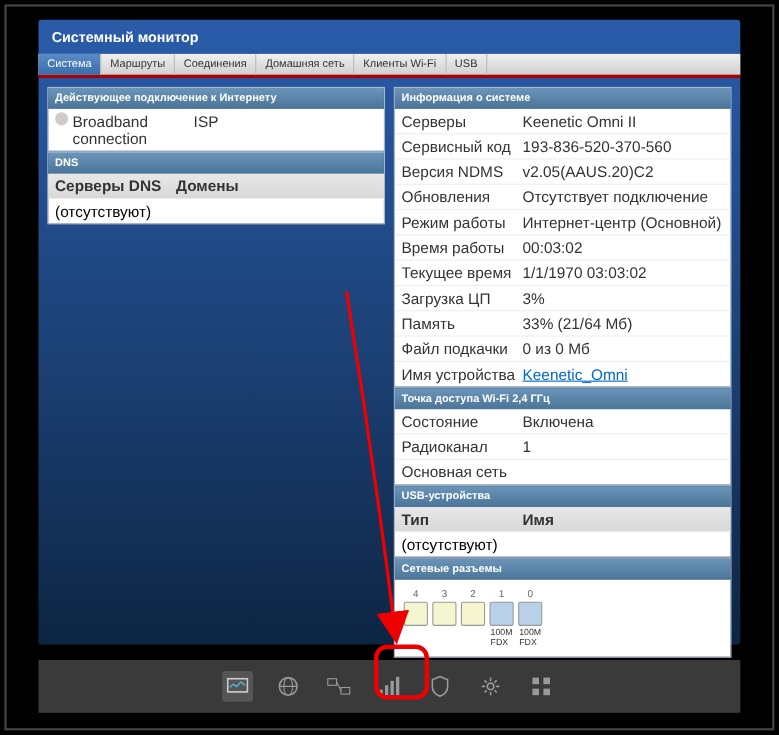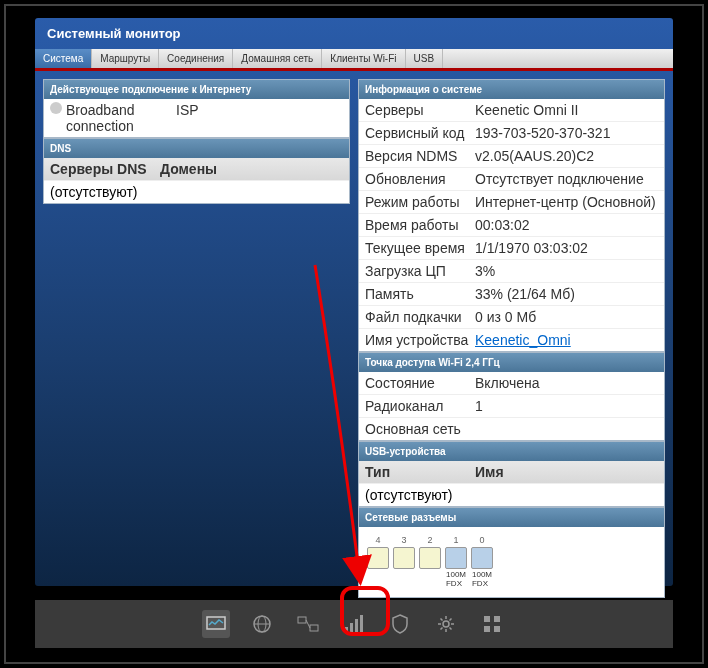--- a/index.html
+++ b/index.html
@@ -76,21 +76,21 @@
     <div class="col">
       <div class="panel">
         <div class="phead">Информация о системе</div>
         <div class="pbody" id="sysrows">
             <div class="row">
               <span class="lbl">Серверы</span>
               <span class="val">Keenetic Omni II</span>
             </div>
             <div class="row">
               <span class="lbl">Сервисный код</span>
-              <span class="val">193-703-520-370-321</span>
+              <span class="val">193-836-520-370-560</span>
             </div>
             <div class="row">
               <span class="lbl">Версия NDMS</span>
               <span class="val">v2.05(AAUS.20)C2</span>
             </div>
             <div class="row">
               <span class="lbl">Обновления</span>
               <span class="val">Отсутствует подключение</span>
             </div>
             <div class="row">

